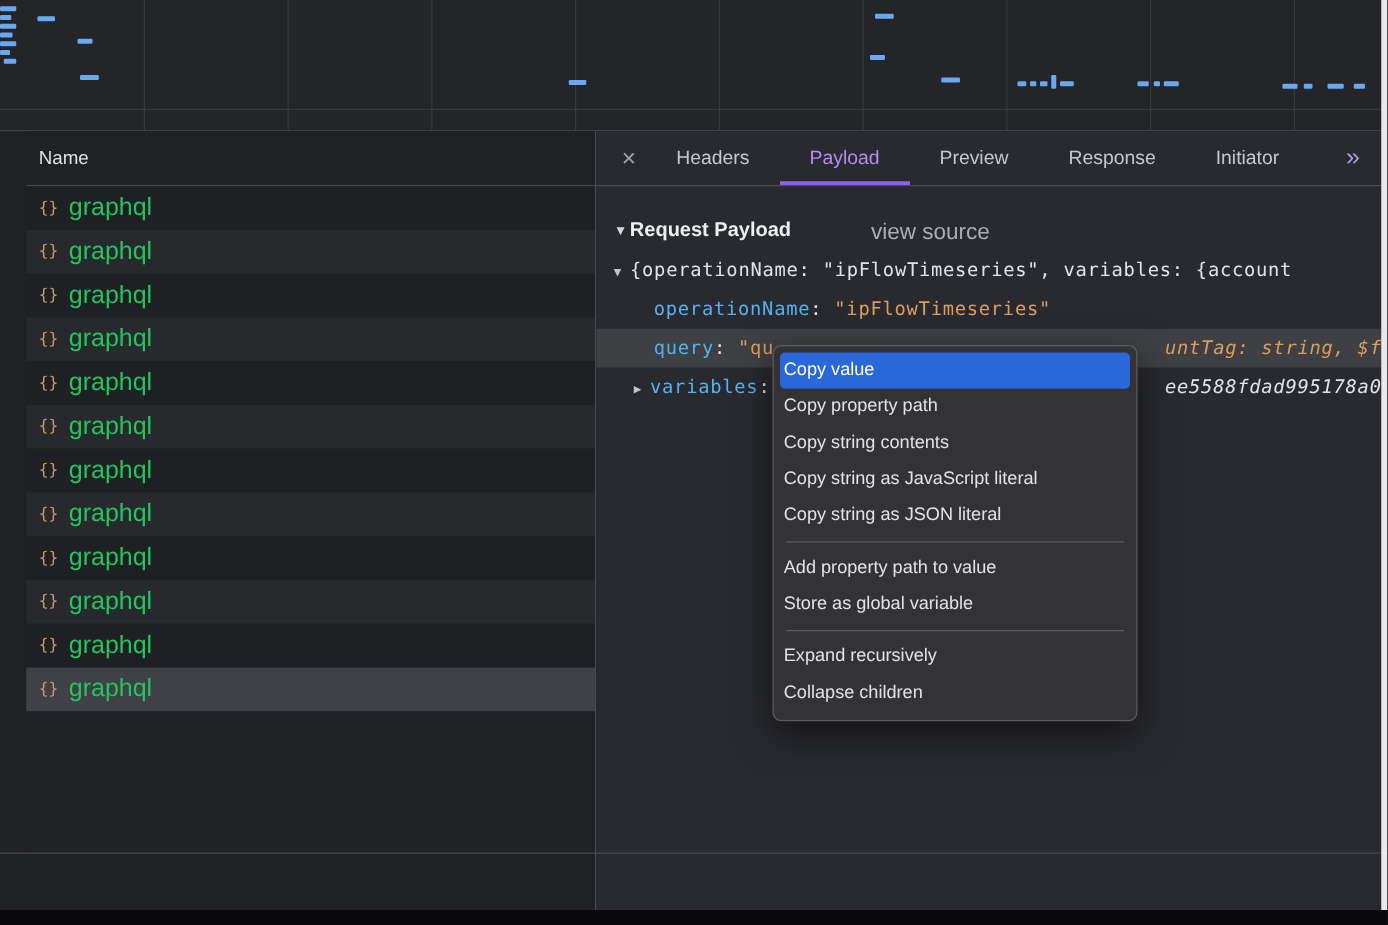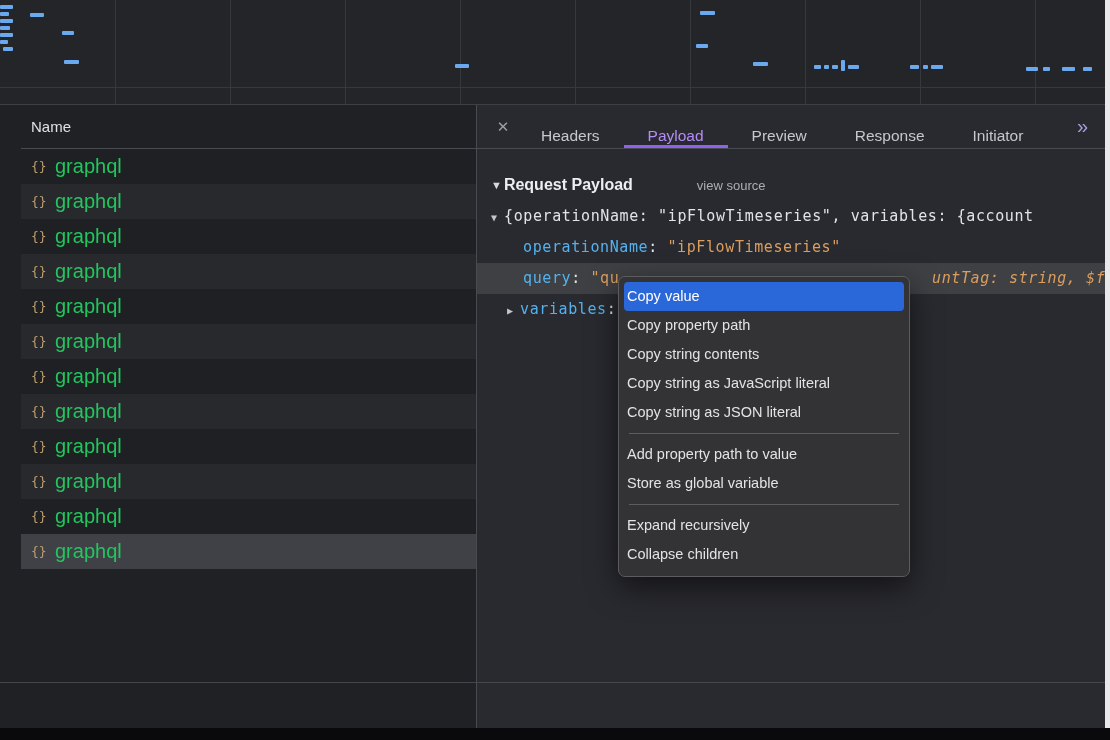--- a/index.html
+++ b/index.html
@@ -22,32 +22,32 @@
   .req-row { height:35px; display:flex; align-items:center; padding-left:10px; background:#1f2023; }
   .req-row.alt { background:#28292d; }
   .req-row.selected { background:#404146; }
   .req-icon { font-family:"DejaVu Sans Mono", monospace; font-size:13px; color:var(--icon-tan,#bd9e6e); width:24px; }
   .req-label { font-size:20px; color:#22c55e; }
 
   .right-panel { flex:1; height:100%; background:#292a2f; position:relative; overflow:hidden; }
   .tabs-bar { height:44px; border-bottom:1px solid #4a4b50; display:flex; align-items:stretch; padding-left:12px; }
   .close-btn { width:28px; display:flex; align-items:center; justify-content:center;
                font-size:15px; color:#9aa0a6; cursor:pointer; }
-  .tabs { display:flex;align-items:flex-end; }
+  .tabs { display:flex; }
   .tab { display:flex; align-items:center; padding:3px 24px 0; font-size:15.5px; color:#c5c8cd;
          border-bottom:3px solid transparent; cursor:pointer; white-space:nowrap; }
   .tab.selected { color:var(--accent-purple,#b48cf6); border-bottom-color:var(--underline-purple,#8e63ec); }
   .tab-overflow { margin-left:auto; display:flex; align-items:center; padding-right:22px;
                   font-size:20px; color:#a89ddd; cursor:pointer; }
 
   .payload-area { position:relative; padding-top:20px; }
   .section-header { height:32px; display:flex; align-items:center; padding-left:14px; }
   .sec-tri { font-size:11px; color:#d6d8da; margin-right:2px; cursor:pointer; }
   .section-title { font-weight:bold; font-size:16px; color:#eceef0; }
-  .view-source { margin-left:64px; font-size:13px; color:#a9aeb4; cursor:pointer; }
+  .view-source { margin-left:64px; font-size:18px; color:#a9aeb4; cursor:pointer; }
 
   .tree { font-family:"DejaVu Sans Mono", monospace; font-size:15px; letter-spacing:0.6px; }
   .tree-line { height:31px; line-height:31px; white-space:nowrap; position:relative; overflow:hidden; width:100%; }
   .tree-line.root { padding-left:14px; }
   .tree-line.child { padding-left:46px; }
   .tree-line.vars { padding-left:30px; }
   .tree-line.sel { background:#3e4044; }
   .tri { font-size:10px; color:#c2c5c9; letter-spacing:0; margin-right:7px; }
   .plain { color:#e1e3e6; }
   .key { color:var(--key-blue,#55b1ee); }
@@ -196,20 +196,21 @@
           </div>
           <div class="tree-line child">
             <span class="key">operationName</span><span class="plain">: </span><span class="str">"ipFlowTimeseries"</span>
           </div>
           <div class="tree-line child sel">
             <span class="key">query</span><span class="plain">: </span><span class="str">"qu</span>
             <span class="str frag-right">untTag: string, $f</span>
           </div>
           <div class="tree-line vars">
             <span class="tri">▶</span><span class="key">variables</span><span class="plain">: </span>
+            <span class="plain frag-right">ee5588fdad995178a0</span>
           </div>
         </div>
       </div>
 
     </div>
   </div>
 
   <div class="footer-sep"></div>
   <div class="right-edge"></div>
   <div class="bottom-bar"></div>

